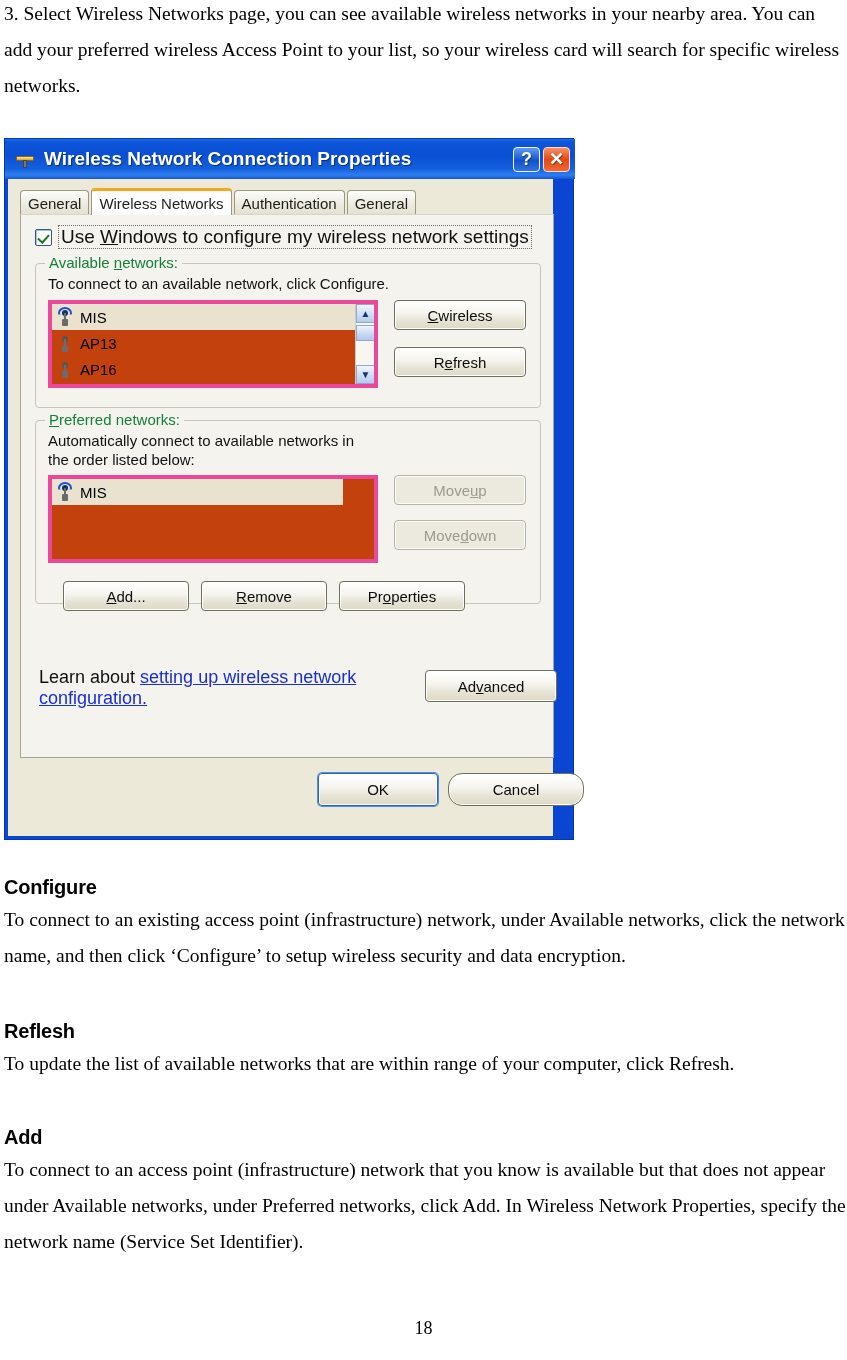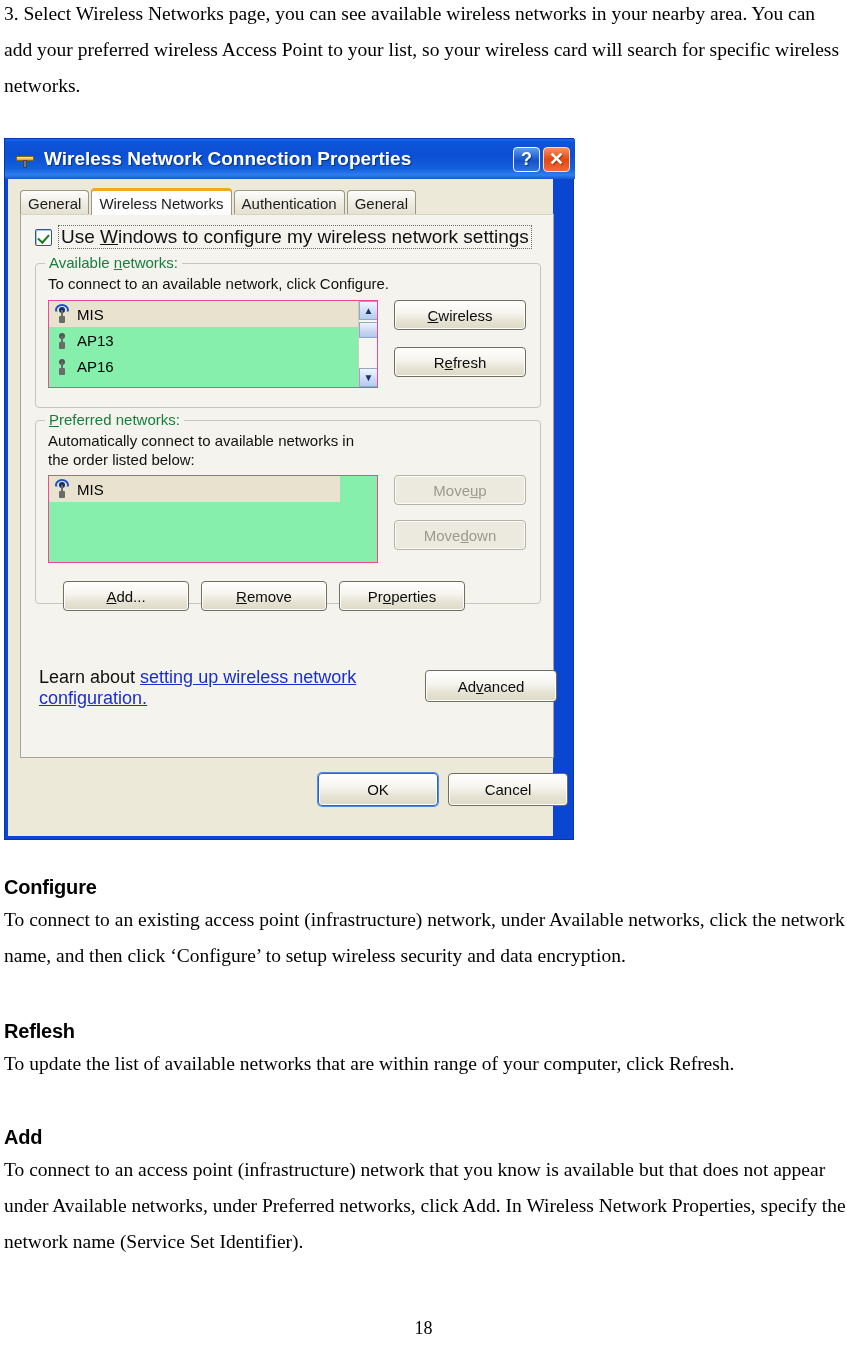--- a/index.html
+++ b/index.html
@@ -170,22 +170,22 @@
 
   .g-desc{
     position:absolute; left:12px; top:10px;
     font-size:15px; color:#111;
     font-family:"Liberation Sans", sans-serif;
     line-height:19px; white-space:nowrap;
   }
 
   .listbox{
     position:absolute;
-    background:#86efac;
-    border:1px solid #ec4899;
+    background:#c2410c;
+    border:4px solid #ec4899;
     box-sizing:border-box;
     overflow:hidden;
   }
   .lb-avail{ left:12px; top:36px; width:330px; height:88px; }
   .lb-pref { left:12px; top:54px; width:330px; height:88px; }
 
   .lb-item{
     display:flex; align-items:center; height:26px;
     padding-left:5px; font-size:15px; color:#000;
     font-family:"Liberation Sans", sans-serif;
@@ -272,21 +272,21 @@
     position:absolute; left:18px; top:452px;
     font-size:18px; color:#111; line-height:21px;
     font-family:"Liberation Sans", sans-serif;
     width:320px;
   }
   .learn a{ color:#1a2fd0; text-decoration:underline; }
   .b-advanced{ left:404px; top:455px; width:132px; height:32px; }
 
   .footer-btns{ position:absolute; left:0; top:622px; width:100%; height:50px; }
   .b-ok    { left:310px; top:10px; width:120px; height:33px; }
-  .b-cancel{ left:440px; top:10px; width:120px; height:33px; }
+  .b-cancel{ left:440px; top:10px; width:136px; height:33px;border-radius:14px; }
 </style>
 </head>
 <body>
 
 <div class="page">
 
   <div class="intro prose" style="top:-4px;">
     <p>3. Select Wireless Networks page, you can see available wireless networks in your nearby area. You can add your preferred wireless Access Point to your list, so your wireless card will search for specific wireless networks.</p>
   </div>
 

